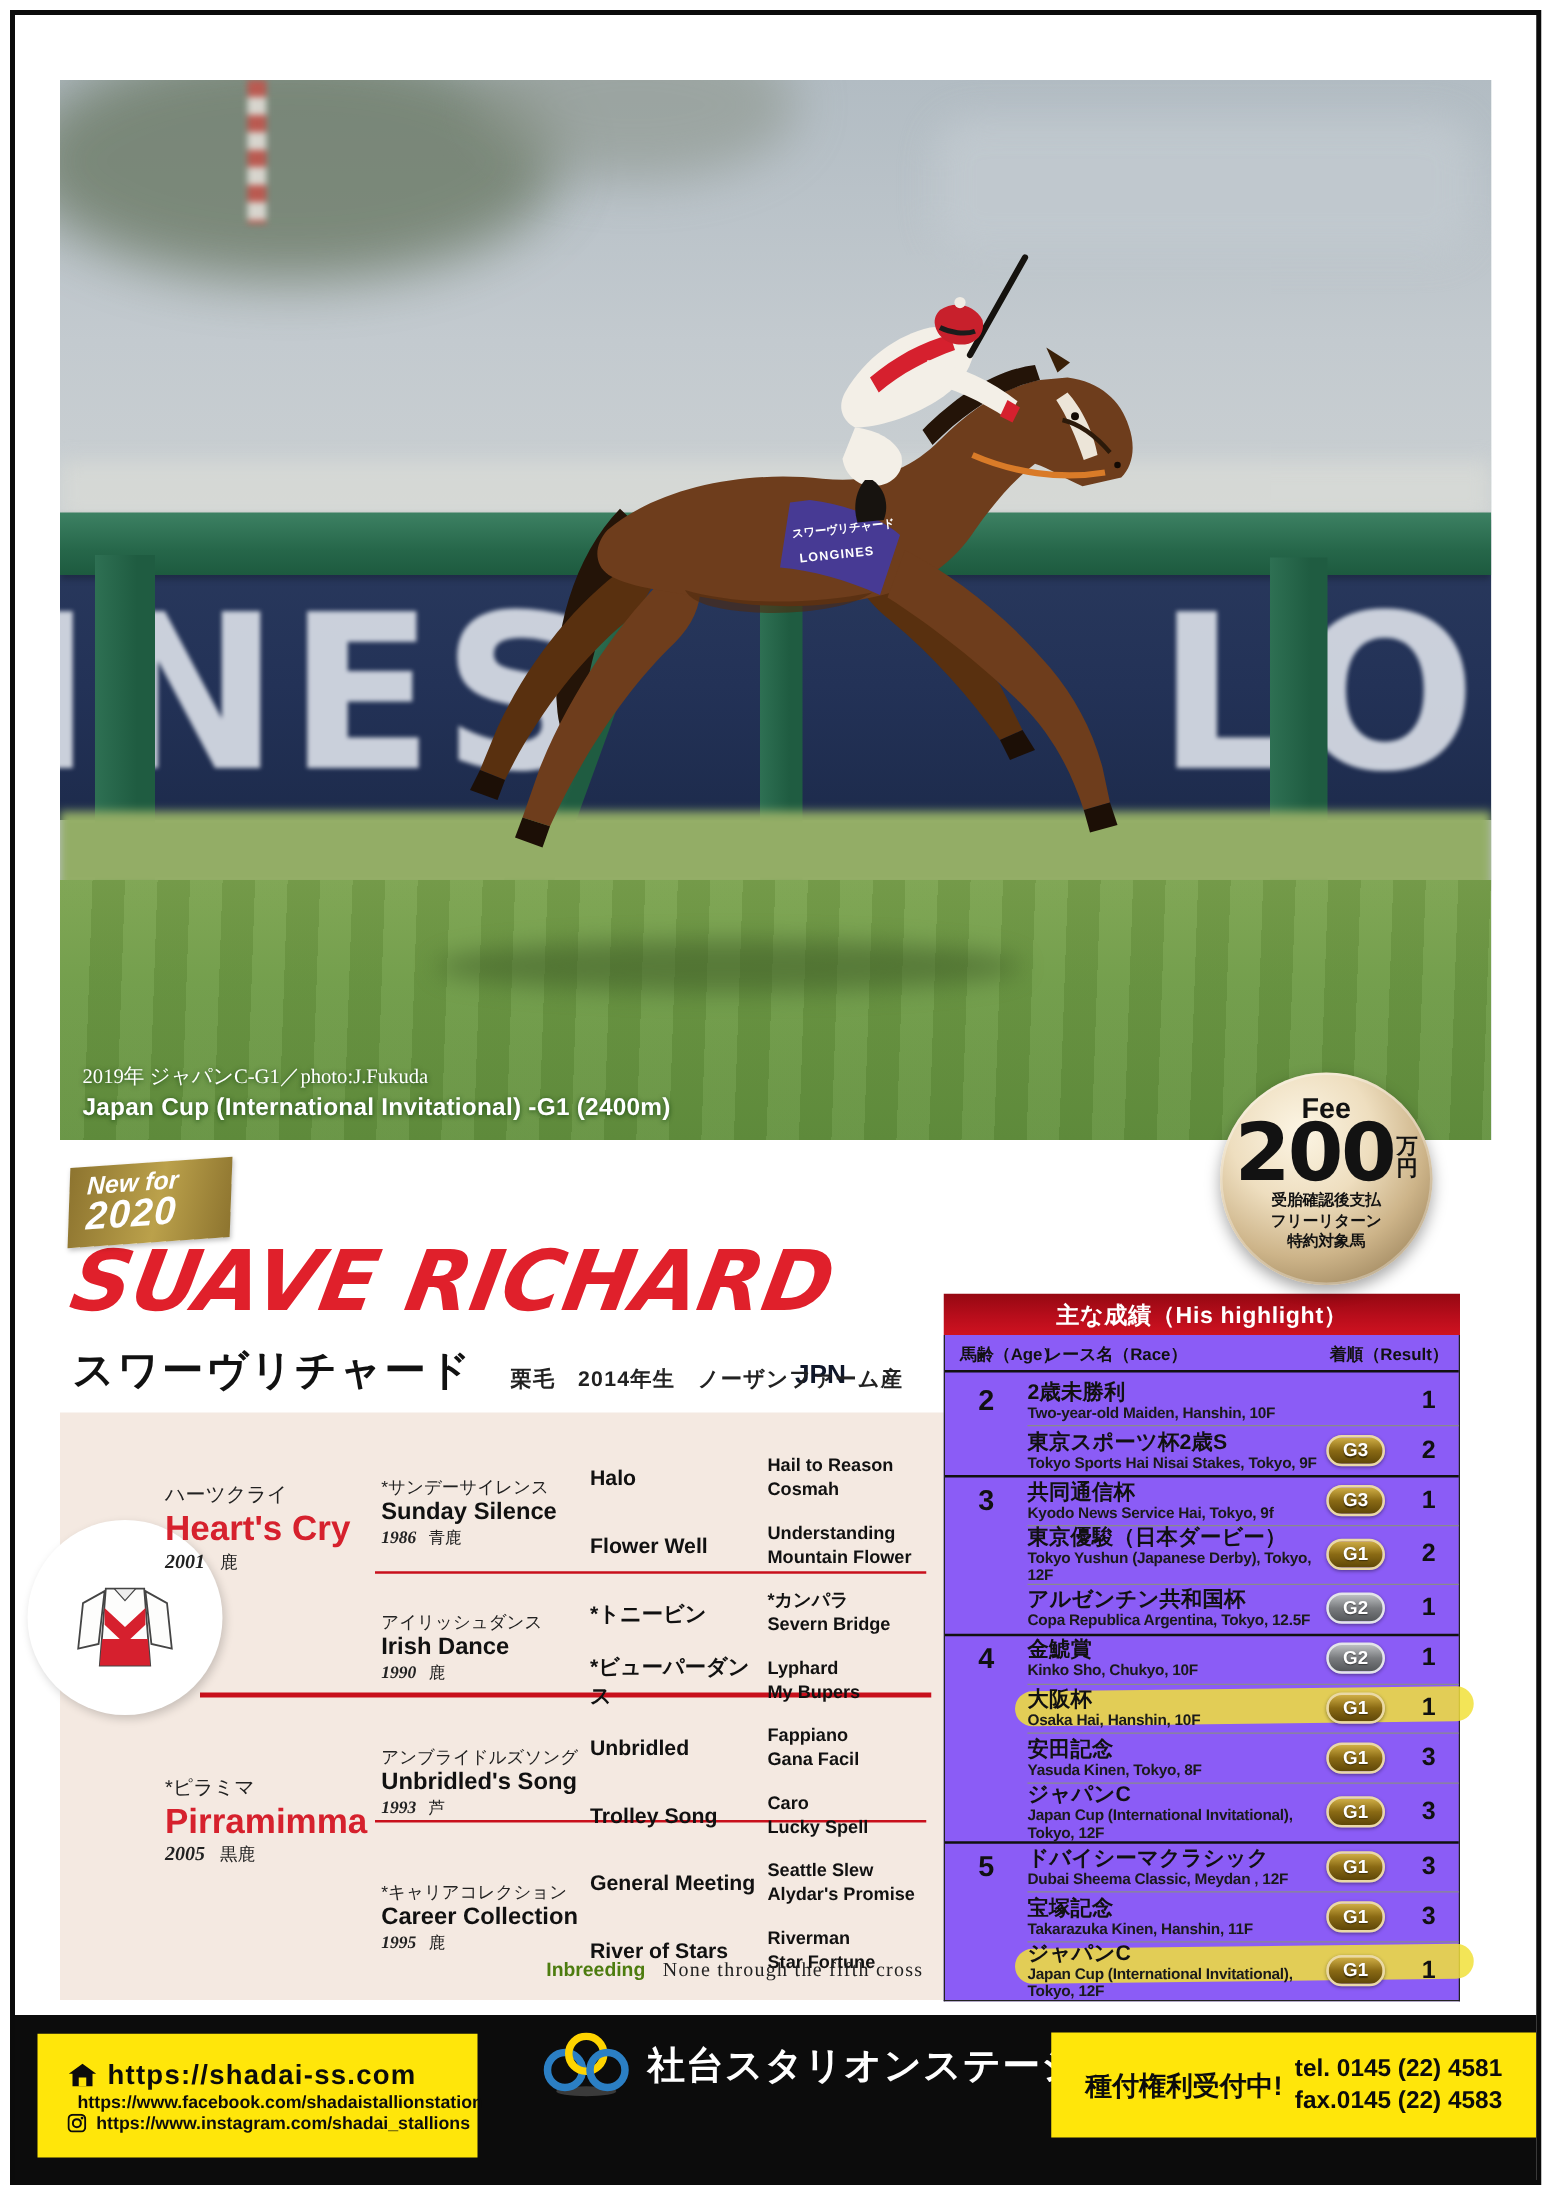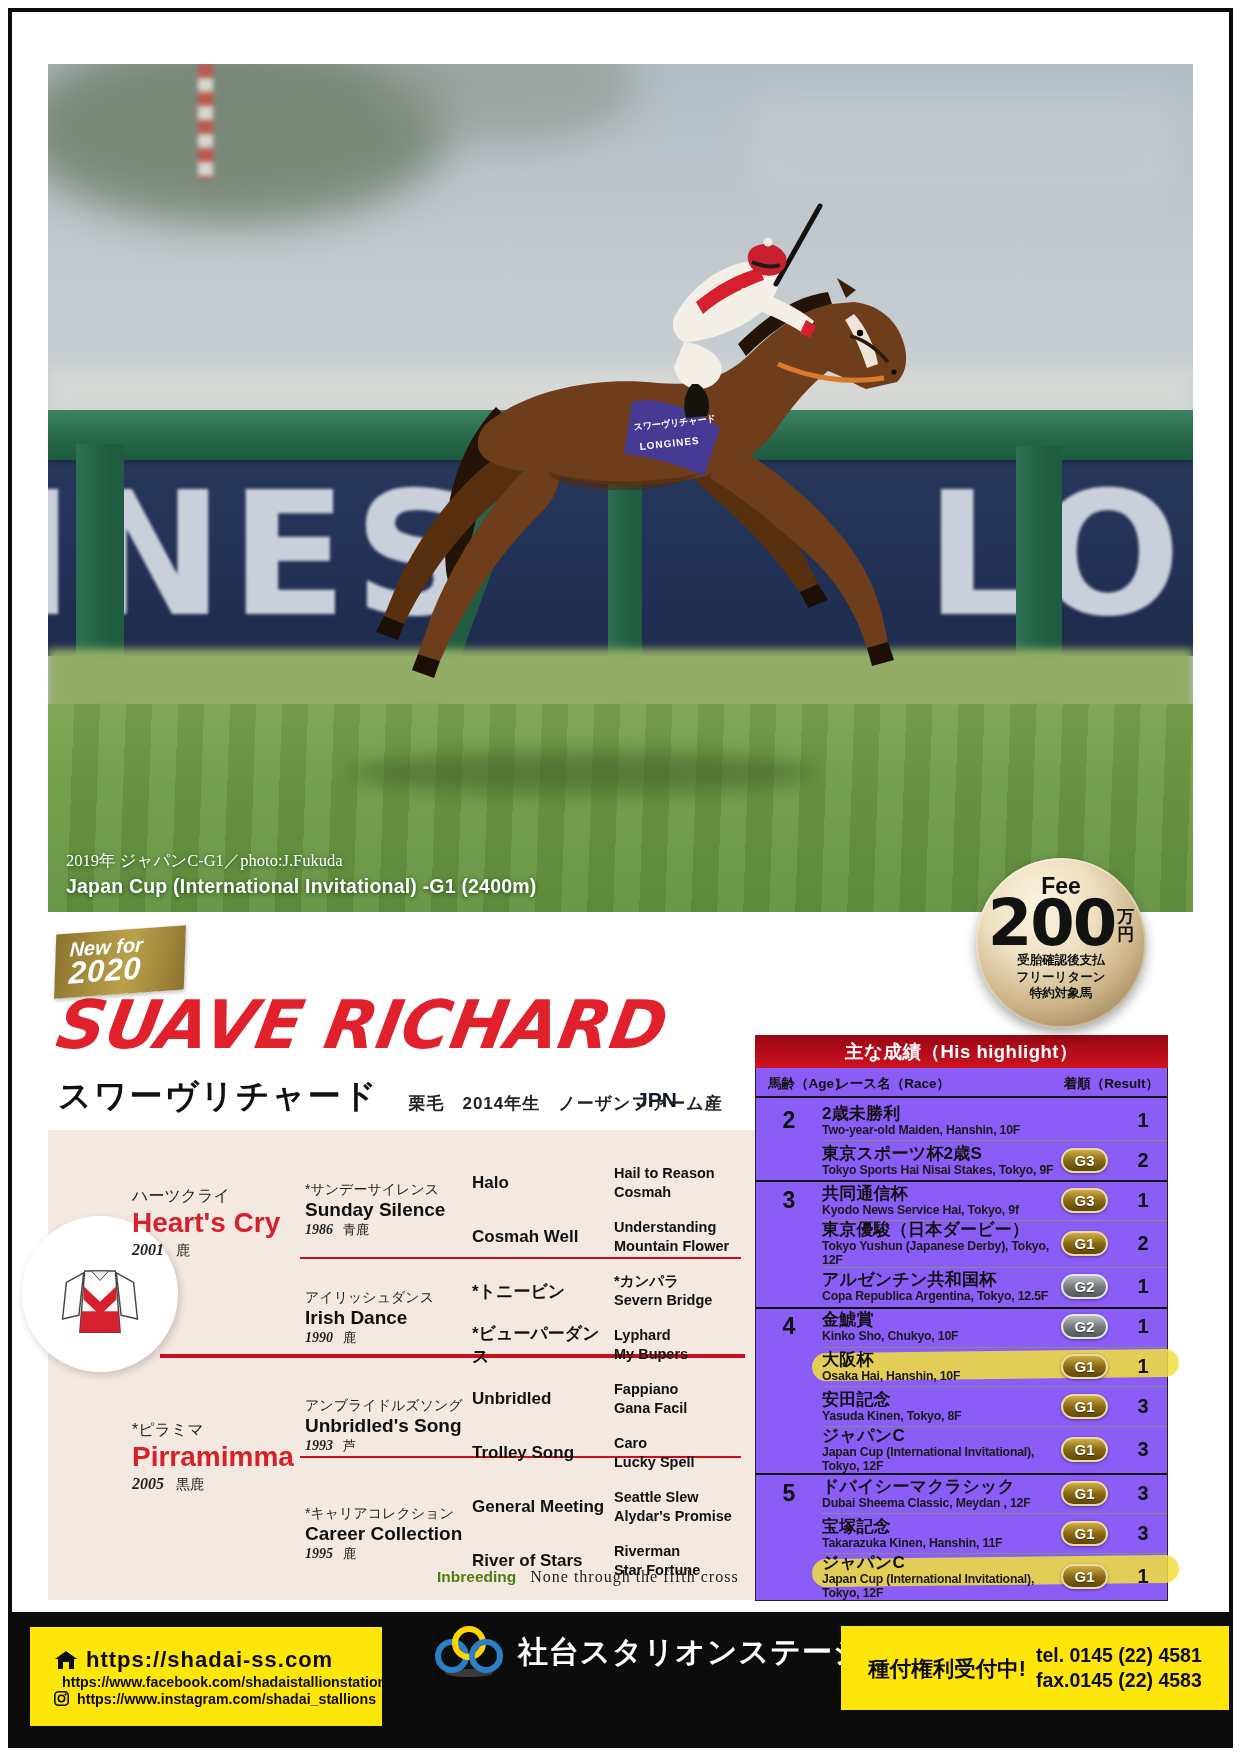--- a/index.html
+++ b/index.html
@@ -275,21 +275,21 @@
     <div class="g2-year">1993<span class="coat">芦</span></div>
         </div>
         <div class="g2cell">
           <div class="g2-jp">*キャリアコレクション</div>
     <div class="g2-en">Career Collection</div>
     <div class="g2-year">1995<span class="coat">鹿</span></div>
         </div>
       </div>
     <div class="ped-col3">
         <div class="g3cell">Halo</div>
-        <div class="g3cell">Cosmah Well</div>
+        <div class="g3cell">Flower Well</div>
         <div class="g3cell">*トニービン</div>
         <div class="g3cell">*ビューパーダンス</div>
         <div class="g3cell">Unbridled</div>
         <div class="g3cell">Trolley Song</div>
         <div class="g3cell">General Meeting</div>
         <div class="g3cell">River of Stars</div>
       </div>
     <div class="ped-col4">
         <div class="g4cell">
           <span>Hail to Reason</span>

